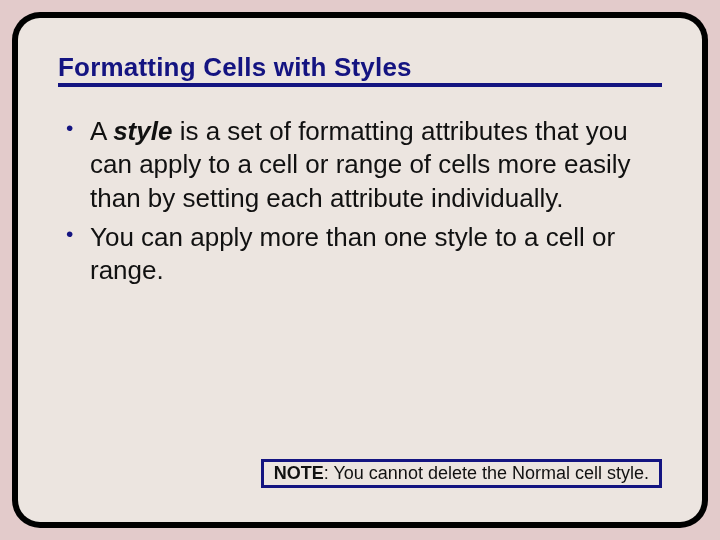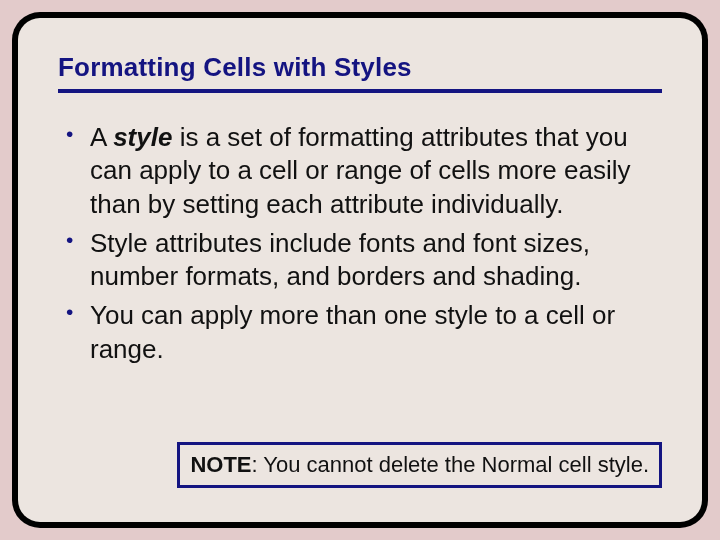--- a/index.html
+++ b/index.html
@@ -25,21 +25,20 @@
     border-radius: 22px;
     padding: 34px 40px 30px 40px;
     position: relative;
     display: flex;
     flex-direction: column;
   }
   .title {
     font-size: 26px;
     font-weight: bold;
     color: #141481;
-    padding-bottom: 6px;
     border-bottom: 4px solid #141481;
     margin-bottom: 28px;
     letter-spacing: 0.2px;
   }
   .bullets {
     list-style: none;
     flex: 1;
   }
   .bullets li {
     position: relative;
@@ -57,42 +56,39 @@
     color: #141481;
     font-size: 21px;
   }
   .bold-inline { font-weight: bold; font-style: italic; }
   .note-box {
     position: absolute;
     right: 40px;
     bottom: 34px;
     border: 3px solid #141481;
     background: #ece5e0;
-    padding: 7px 10px;
-    font-size: 22px;
+    padding: 1px 10px;
+    font-size: 18px;
     color: #111;
   }
   .note-label { font-weight: bold; }
 </style>
 </head>
 <body>
 
 <div class="slide-outer">
   <div class="slide">
 
     <h1 class="title">Formatting Cells with Styles</h1>
 
     <ul class="bullets">
       <li>
         <span>A </span><span class="bold-inline">style</span><span> is a set of formatting attributes that you can apply to a cell or range of cells more easily than by setting each attribute individually.</span>
       </li>
       <li>
-        <span>Style attributes include fonts and font sizes, number formats, and borders and shading.</span>
-      </li>
-      <li>
         <span>You can apply more than one style to a cell or range.</span>
       </li>
     </ul>
 
     <div class="note-box">
       <span class="note-label">NOTE</span><span>: You cannot delete the Normal cell style.</span>
     </div>
 
   </div>
 </div>

